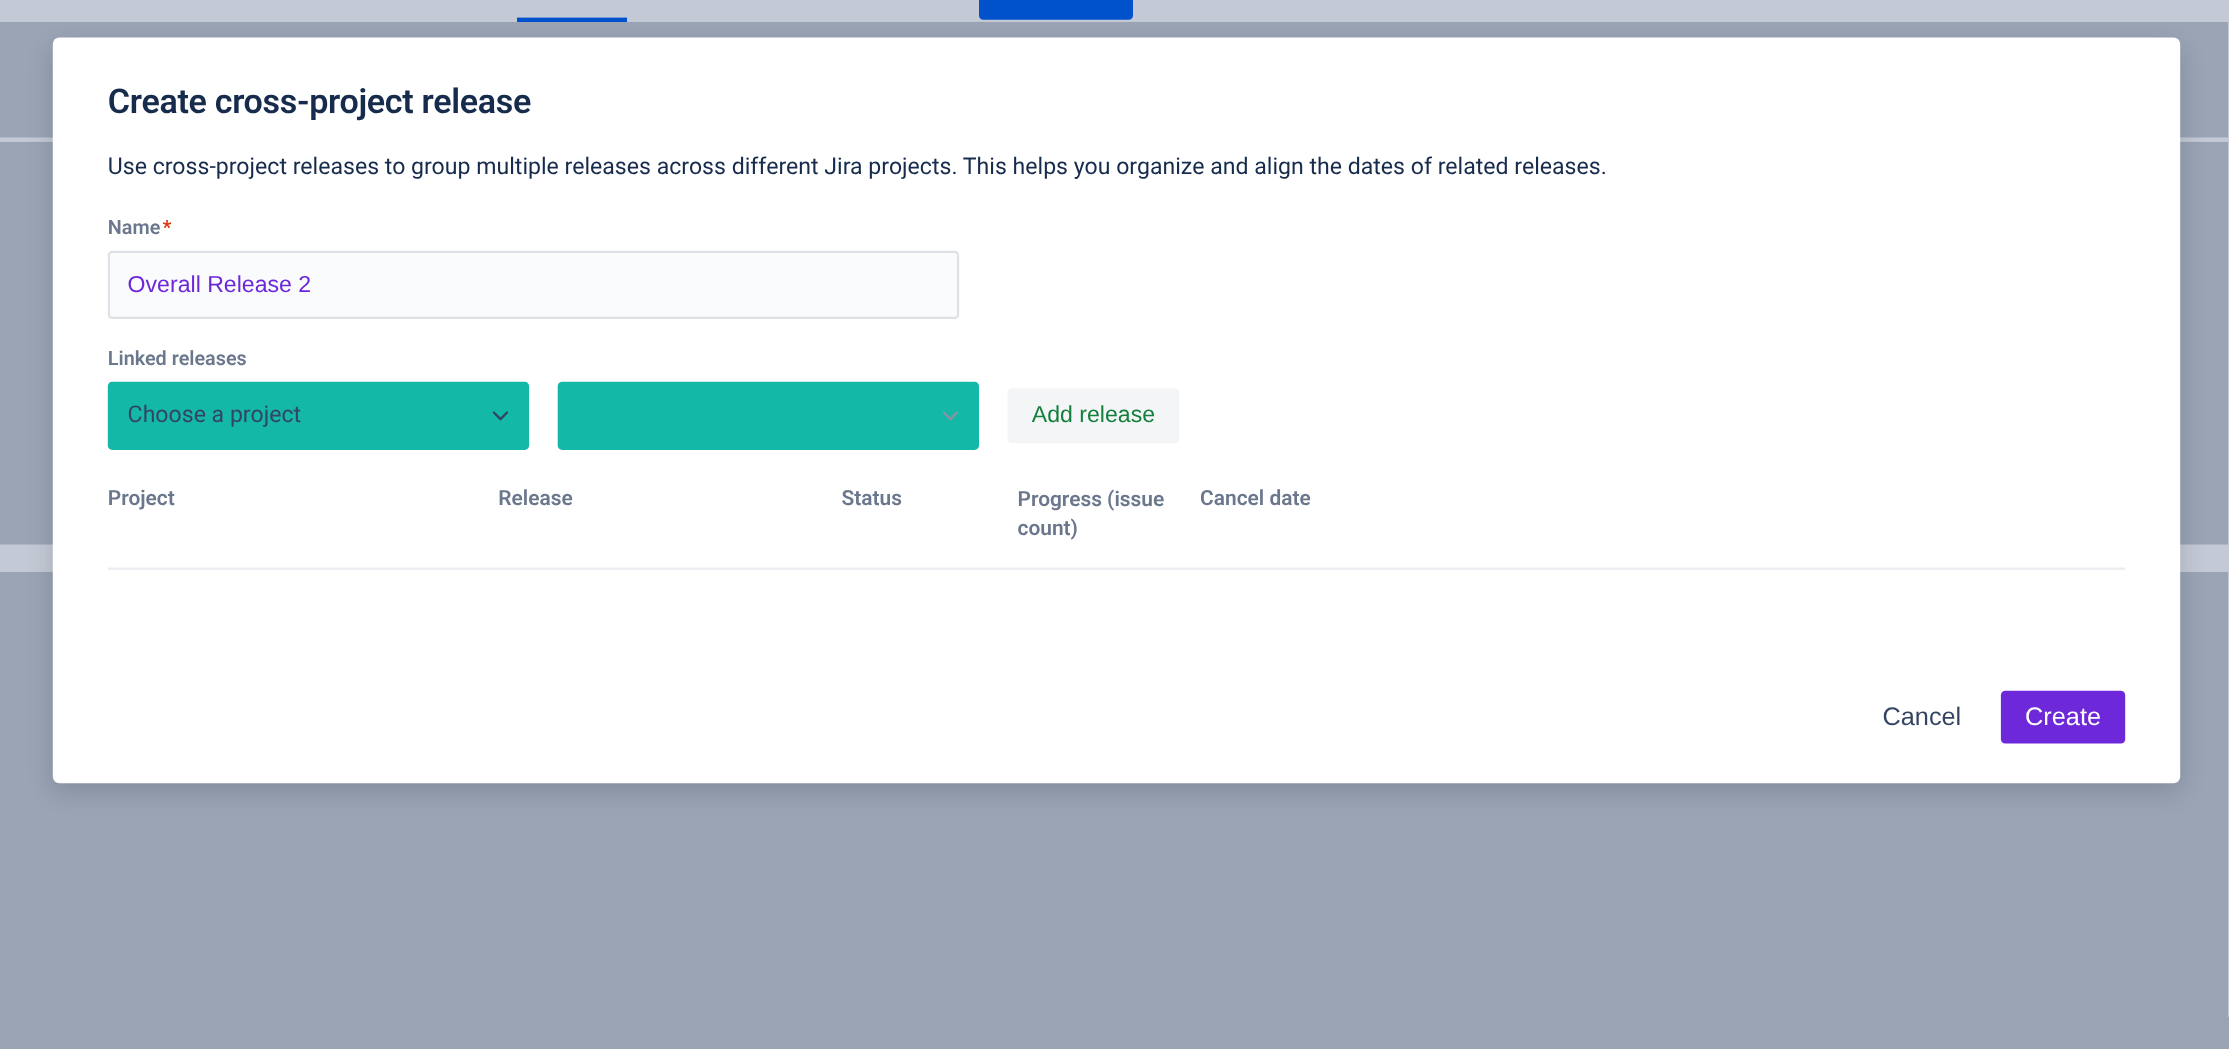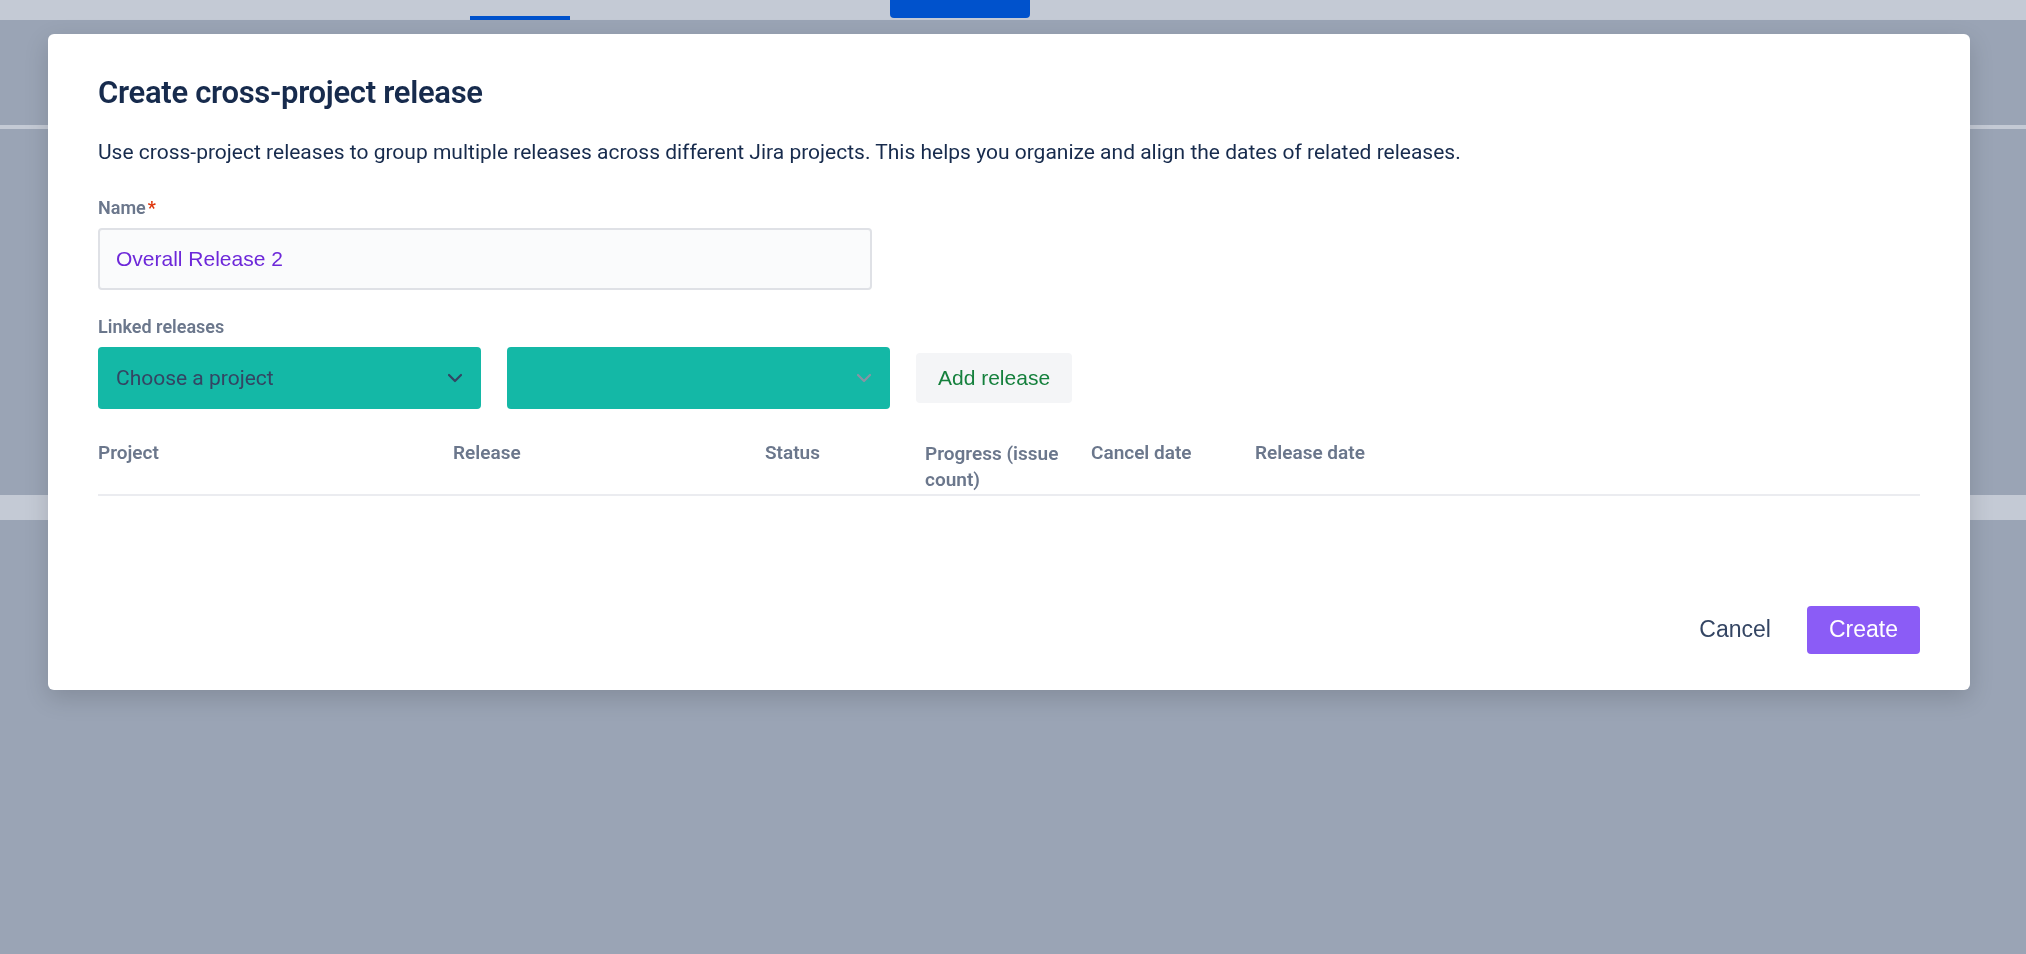--- a/index.html
+++ b/index.html
@@ -53,21 +53,21 @@
     top: 495px;
     left: 0;
     right: 0;
     height: 25px;
     background: #c4cad5;
   }
   .modal {
     position: absolute;
     top: 34px;
     left: 48px;
-    right: 56px;
+    right: 44px;
     background: #ffffff;
     border-radius: 6px;
     padding: 40px 50px 36px 50px;
     box-shadow: 0 8px 24px rgba(0,0,0,0.15);
   }
   .modal-title {
     font-size: 31px;
     font-weight: 600;
     color: #172b4d;
     letter-spacing: -0.3px;
@@ -145,20 +145,21 @@
     height: 50px;
     padding: 0 22px;
     border-radius: 4px;
     font-size: 21px;
     color: #15803d;
     cursor: default;
   }
   .table-header {
     display: flex;
     border-bottom: 2px solid #ebecf0;
+    padding-bottom: 22px;
   }
   .th {
     font-size: 19px;
     font-weight: 600;
     color: #6b778c;
   }
   .th-project { width: 355px; }
   .th-release { width: 312px; }
   .th-status  { width: 160px; }
   .th-progress{ width: 166px; line-height: 1.4; }
@@ -179,21 +180,21 @@
     border: none;
     cursor: pointer;
     display: inline-flex;
     align-items: center;
   }
   .btn-cancel {
     background: transparent;
     color: #344563;
   }
   .btn-primary {
-    background: #8b5cf6;
+    background: #6d28d9;
     color: #ffffff;
   }
 </style>
 </head>
 <body>
 
 <div class="bg-bar-top"></div>
 <div class="bg-accent1"></div>
 <div class="bg-accent2"></div>
 <div class="bg-stripe1"></div>
@@ -232,21 +233,20 @@
     </div>
     <button class="add-release-btn" disabled="">Add release</button>
   </div>
 
   <div class="table-header">
     <div class="th th-project">Project</div>
     <div class="th th-release">Release</div>
     <div class="th th-status">Status</div>
     <div class="th th-progress">Progress (issue count)</div>
     <div class="th th-start">Cancel date</div>
-    <div class="th th-releasedate">Release date</div>
   </div>
 
   <div class="modal-footer">
     <button class="btn btn-cancel">Cancel</button>
     <button class="btn btn-primary">Create</button>
   </div>
 
 </div>
 
 </body></html>

